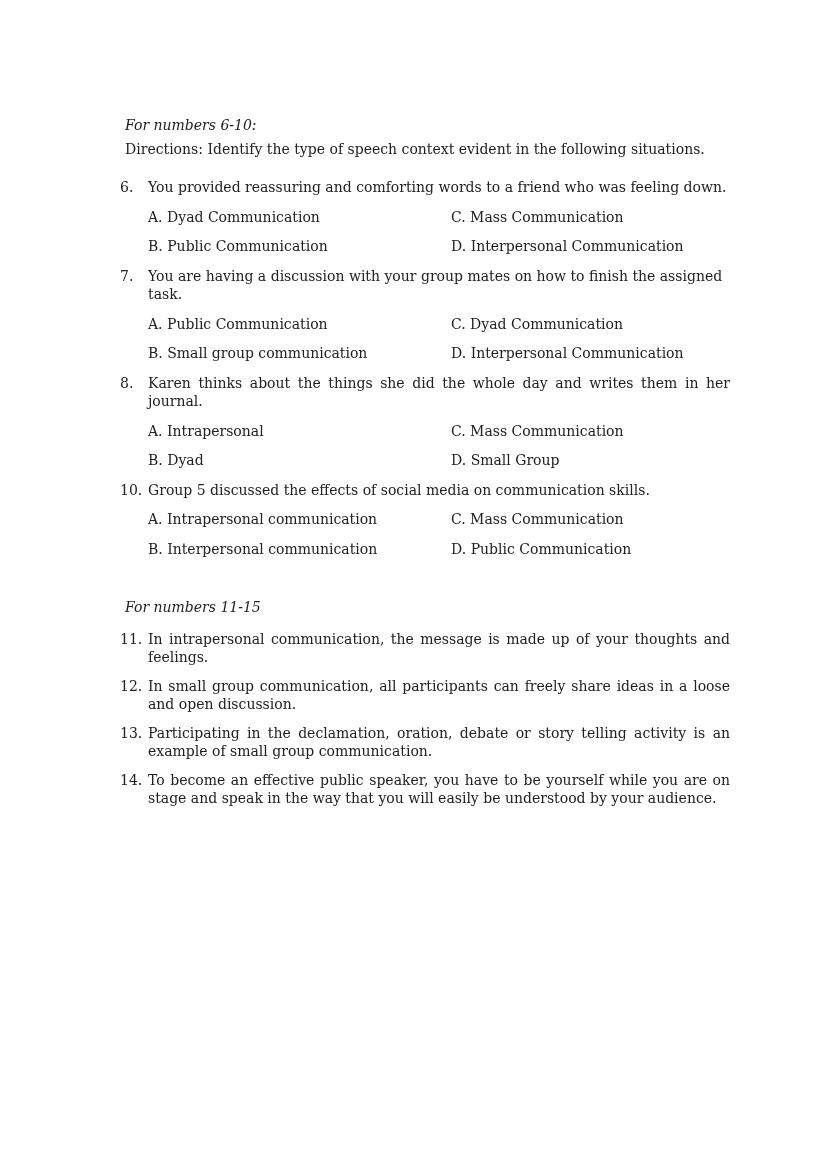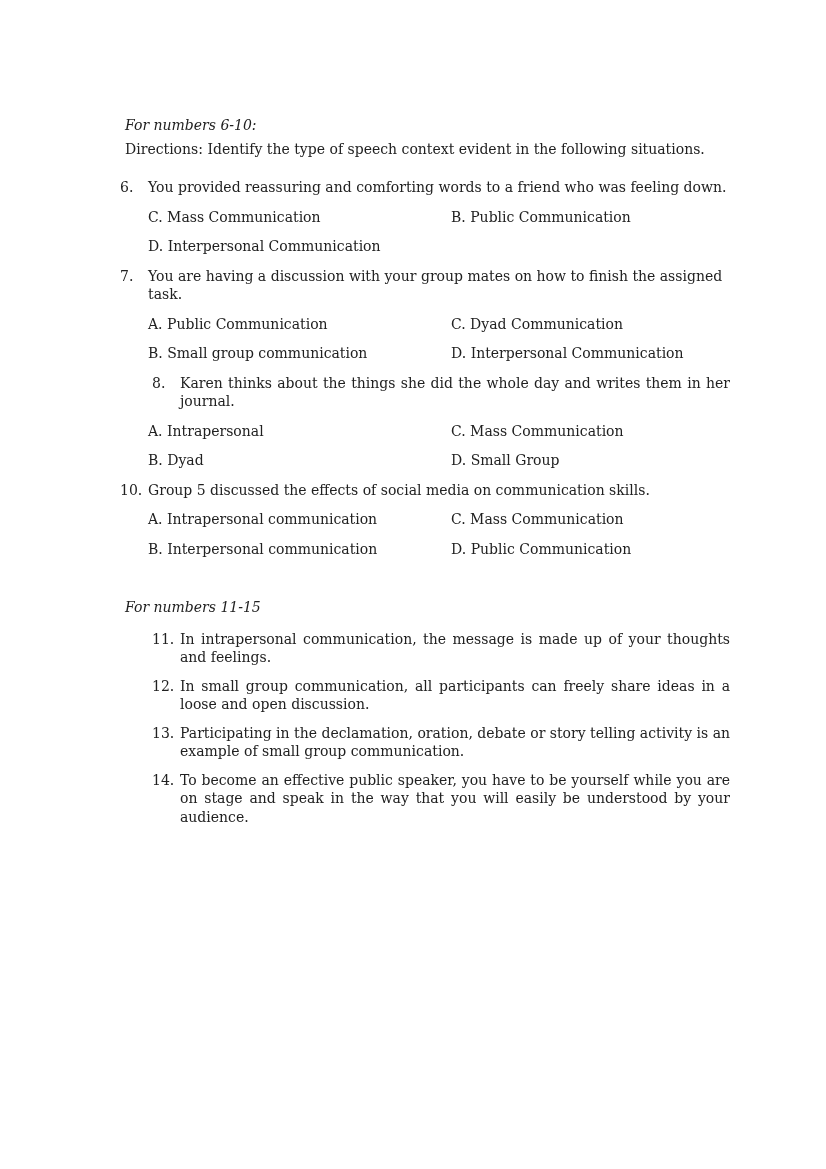--- a/index.html
+++ b/index.html
@@ -36,21 +36,21 @@
     white-space: nowrap;
   }
   .section2 .heading { margin-bottom: 13px; }
   .section2 .directions { margin-bottom: 14px; }
   .question { margin-bottom: 11px; }
   .stem {
     margin: 0;
     padding-left: 28px;
     text-indent: -28px;
   }
-  .stem.justify { text-align: justify; margin-left: 32px; }
+  .stem.justify { text-align: justify; }
   .qnum {
     display: inline-block;
     width: 28px;
     text-indent: 0;
   }
   .options {
     display: grid;
     grid-template-columns: 303px auto;
     row-gap: 11px;
     margin: 11px 0 11px 28px;
@@ -88,20 +88,21 @@
 <div class="sheet">
   <div class="content">
 
     <div class="section">
       <p class="heading">For numbers 6-10:</p>
       <p class="directions">Directions: Identify the type of speech context evident in the following situations.</p>
 
       <div class="question">
         <p class="stem"><span class="qnum">6.</span><span>You provided reassuring and comforting words to a friend who was feeling down.</span></p>
         <div class="options">
+          <p class="opt">A. Dyad Communication</p>
           <p class="opt">C. Mass Communication</p>
           <p class="opt">B. Public Communication</p>
           <p class="opt">D. Interpersonal Communication</p>
         </div>
       </div>
 
       <div class="question">
         <p class="stem"><span class="qnum">7.</span><span>You are having a discussion with your group mates on how to finish the assigned task.</span></p>
         <div class="options">
           <p class="opt">A. Public Communication</p>

